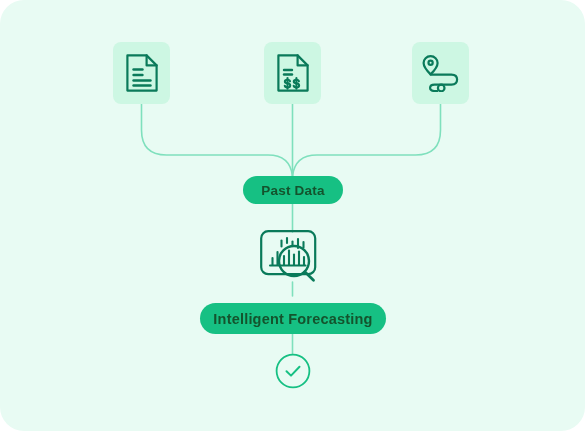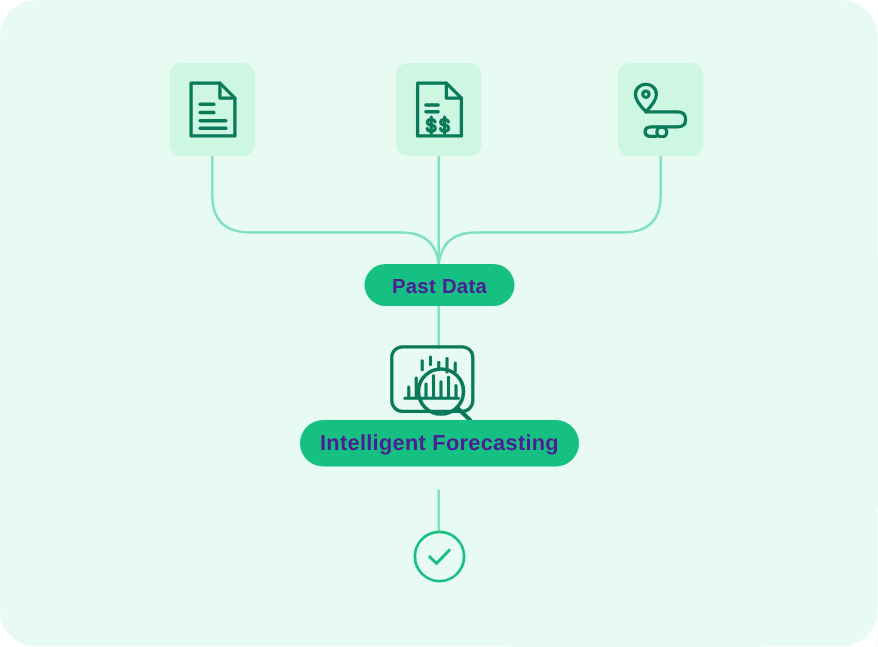--- a/index.html
+++ b/index.html
@@ -42,38 +42,38 @@
   }
   #tile-doc   { left: 113px; top: 42px; }
   #tile-inv   { left: 264px; top: 42px; }
   #tile-route { left: 412px; top: 42px; }
 
   
   .pill {
     position: absolute;
     background: #16c083;
     border-radius: 999px;
-    color: #4c1d95;
+    color: #14532d;
     font-weight: bold;
     display: flex;
     align-items: center;
     justify-content: center;
     white-space: nowrap;
     letter-spacing: 0.2px;
   }
   #pill-past-data {
     left: 243px;
     top: 176px;
     width: 100px;
     height: 28px;
     font-size: 13.5px;
   }
   #pill-forecasting {
     left: 200px;
-    top: 280px;
+    top: 303px;
     width: 186px;
     height: 31px;
     font-size: 14.5px;
   }
 
   
   #analysis-icon {
     position: absolute;
     left: 259px;
     top: 229px;

